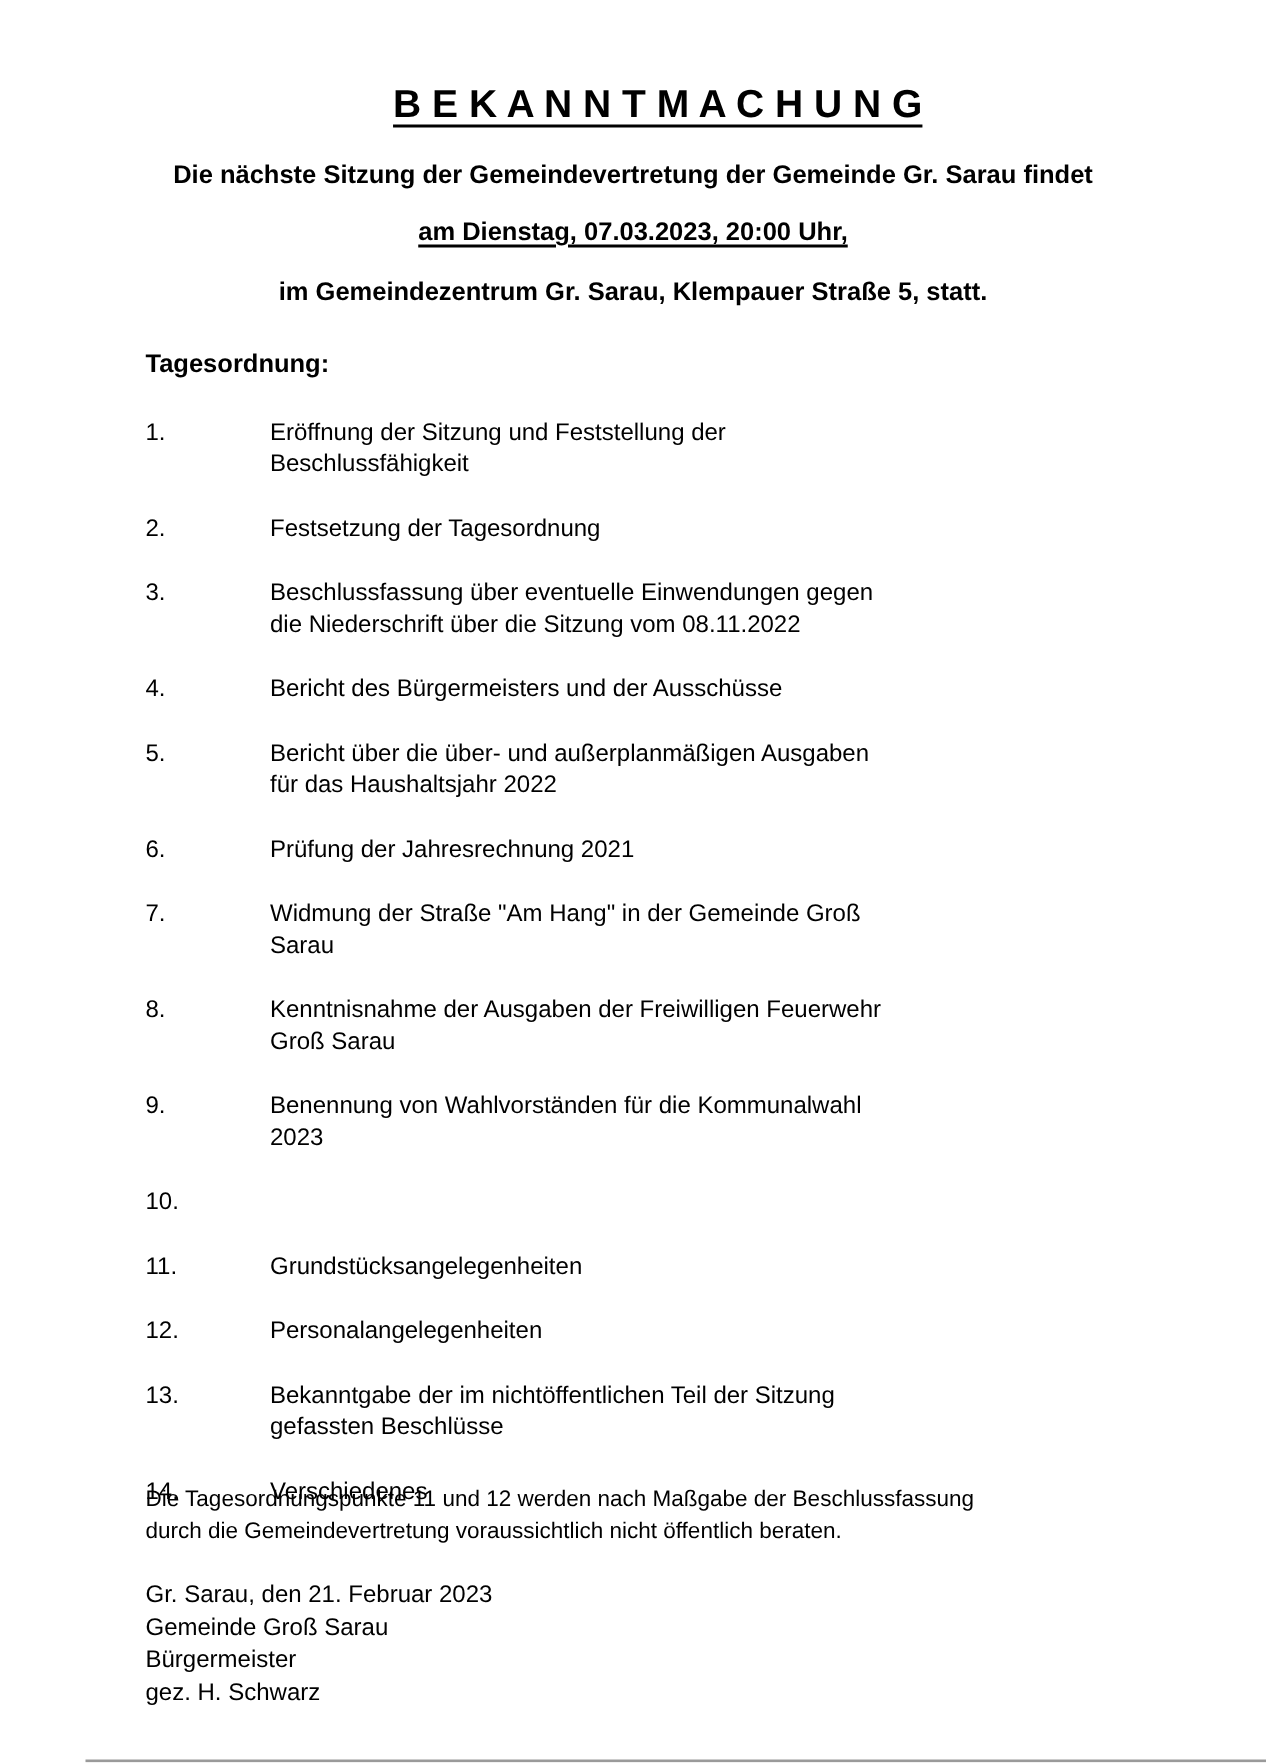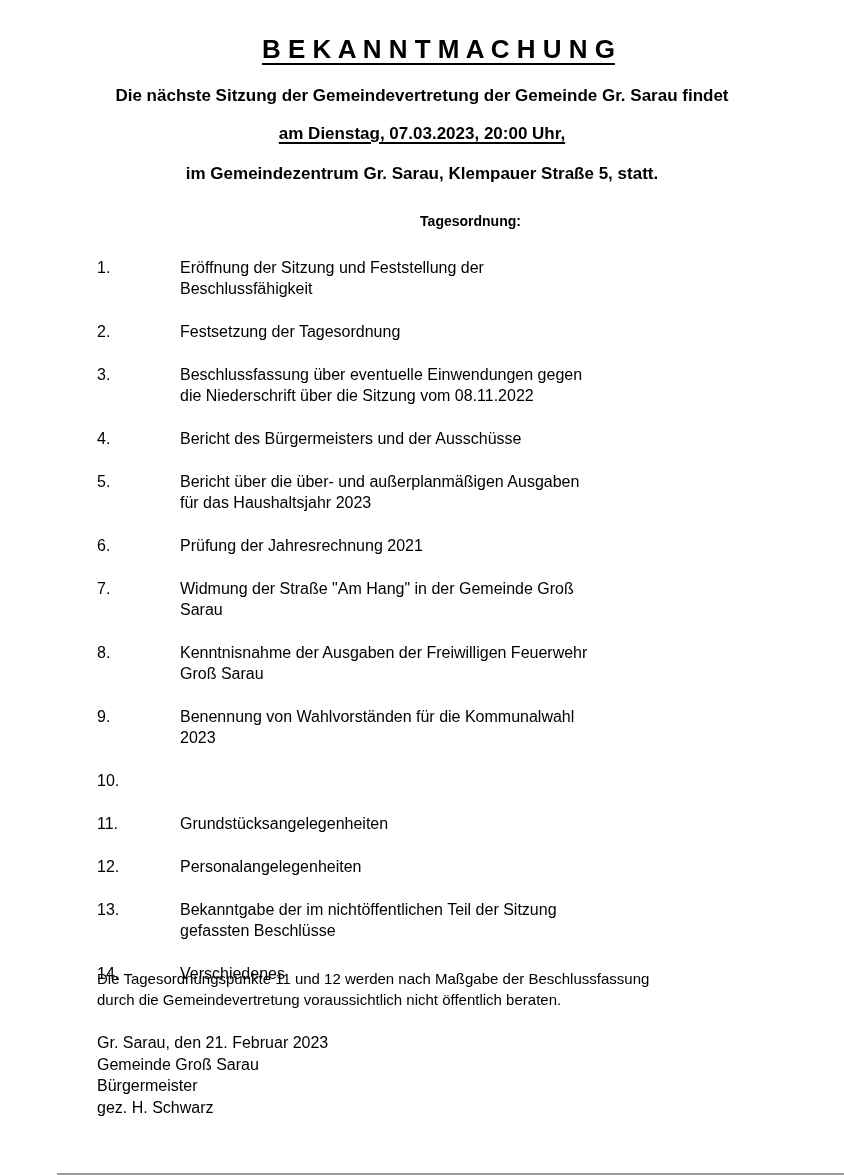--- a/index.html
+++ b/index.html
@@ -18,21 +18,21 @@
     overflow: hidden;
     box-sizing: border-box;
   }
   
   .centered {
     margin-left: 97px;
     margin-right: 64px;
     text-align: center;
   }
   .title-wrap {
-    padding-top: 32px;
+    padding-top: 52px;
     line-height: 34px;
   }
   .title-text {
     font-size: 26px;
     font-weight: bold;
     text-decoration: underline;
     text-decoration-thickness: 2px;
     text-underline-offset: 5px;
     white-space: nowrap;
   }
@@ -45,24 +45,23 @@
   .intro-line-1 { margin-top: 16px; }
   .intro-line-2 { margin-top: 18px; }
   .intro-line-3 { margin-top: 20px; }
   .intro-underline {
     text-decoration: underline;
     text-decoration-thickness: 2px;
     text-underline-offset: 3px;
   }
   .agenda-heading {
     margin: 27px 0 0 97px;
-    font-size: 14px;
+    font-size: 17px;
     font-weight: bold;
     line-height: 21px;
-    text-align: center;
   }
   .agenda-list {
     margin: 25px 40px 0 97px;
     padding: 0;
     list-style: none;
   }
   .agenda-item {
     display: flex;
     margin: 0 0 22px 0;
     font-size: 16px;
@@ -129,21 +128,21 @@
       <span class="item-text">Beschlussfassung über eventuelle Einwendungen gegen
 die Niederschrift über die Sitzung vom 08.11.2022</span>
     </li>
     <li class="agenda-item">
       <span class="item-number">4.</span>
       <span class="item-text">Bericht des Bürgermeisters und der Ausschüsse</span>
     </li>
     <li class="agenda-item">
       <span class="item-number">5.</span>
       <span class="item-text">Bericht über die über- und außerplanmäßigen Ausgaben
-für das Haushaltsjahr 2023</span>
+für das Haushaltsjahr 2022</span>
     </li>
     <li class="agenda-item">
       <span class="item-number">6.</span>
       <span class="item-text">Prüfung der Jahresrechnung 2021</span>
     </li>
     <li class="agenda-item">
       <span class="item-number">7.</span>
       <span class="item-text">Widmung der Straße "Am Hang" in der Gemeinde Groß
 Sarau</span>
     </li>

